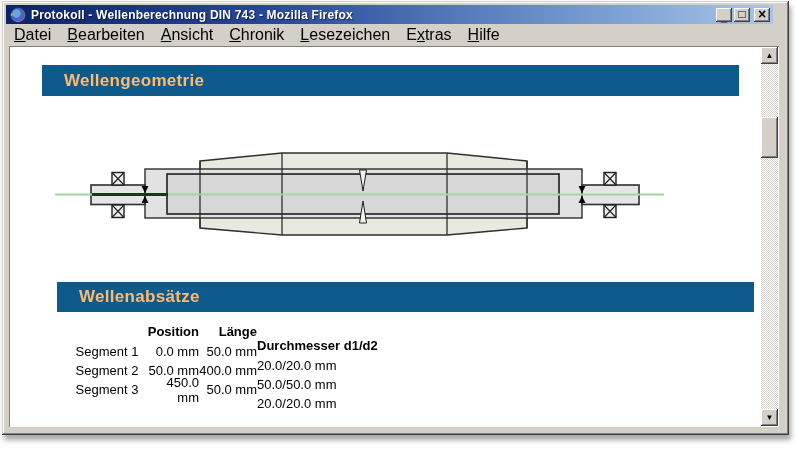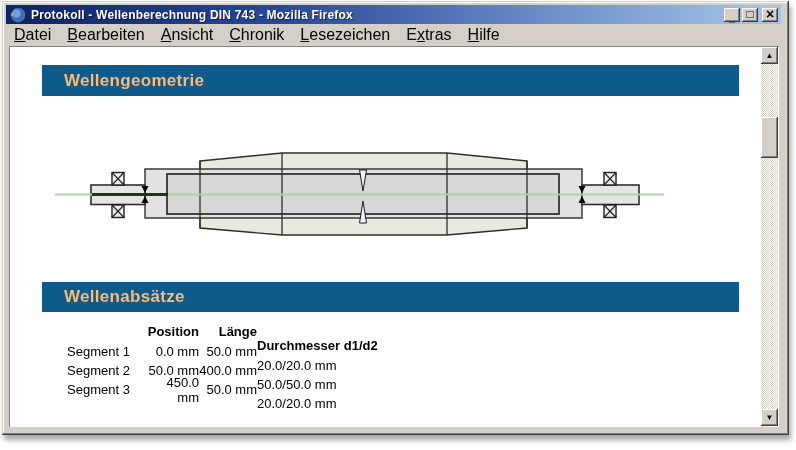--- a/index.html
+++ b/index.html
@@ -10,21 +10,21 @@
   }
   
   .window{
     position:absolute;left:2px;top:1px;width:787px;height:434px;background:#d4d0c8;
     box-shadow:
       inset -1px -1px 0 #404040, inset 1px 1px 0 #d4d0c8,
       inset -2px -2px 0 #808080, inset 2px 2px 0 #ffffff,
       2px 5px 5px rgba(110,110,110,.6);
   }
   .titlebar{
-    position:absolute;left:4px;top:4px;right:8px;height:19px;
+    position:absolute;left:4px;top:4px;right:16px;height:19px;
     background:linear-gradient(90deg,#0c2369 0%,#28489a 35%,#6e93cb 72%,#a9c5ea 100%);
     display:flex;align-items:center;padding-left:4px;box-sizing:border-box;
   }
   .titlebar .fficon{width:16px;height:16px;flex:0 0 16px;margin-right:5px;}
   .title-text{
     color:#fff;font-size:12px;font-weight:bold;letter-spacing:.2px;
     text-shadow:1px 1px 1px rgba(0,0,0,.55);white-space:nowrap;
   }
   .win-btns{position:absolute;right:3px;top:0;height:19px;display:flex;align-items:center;gap:2px;}
   .wbtn{
@@ -67,26 +67,26 @@
     position:absolute;left:0;top:70px;width:17px;height:41px;background:#d4d0c8;
     box-shadow:inset -1px -1px 0 #404040, inset 1px 1px 0 #ffffff, inset -2px -2px 0 #808080;
   }
   
   .section-bar{
     position:absolute;left:32px;width:697px;height:31px;
     color:#fdba74;font-weight:bold;font-size:17px;letter-spacing:.3px;
     display:flex;align-items:center;padding-left:22px;box-sizing:border-box;
   }
   #bar-geometry{top:18px;}
-  #bar-segments{top:235px;height:30px;}
+  #bar-segments{top:235px;height:30px;margin-left:15px;}
   .diagram{position:absolute;left:0;top:54px;width:700px;height:140px;}
   
   .seg-table{position:absolute;left:57px;top:274px;font-size:13px;color:#000;}
   .trow{display:flex;height:19px;align-items:center;}
-  .trow .c1{width:80px;text-align:left;}
+  .trow .c1{width:80px;text-align:center;}
   .trow .c2{width:52px;text-align:right;}
   .trow .c3{width:58px;text-align:right;}
   .trow .c4{width:170px;text-align:left;margin-top:28px;}
   .trow.thead{font-weight:bold;height:21px;}
 </style>
 </head>
 <body>
 
 <div class="window">
 

